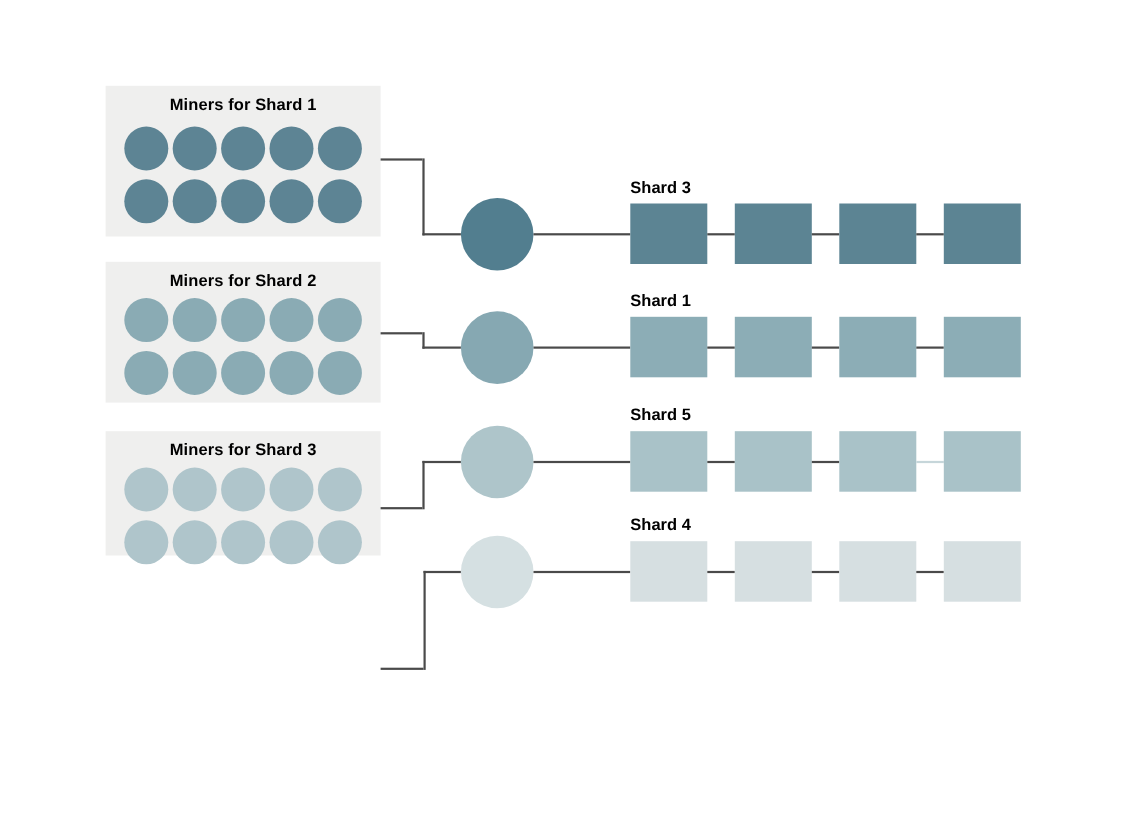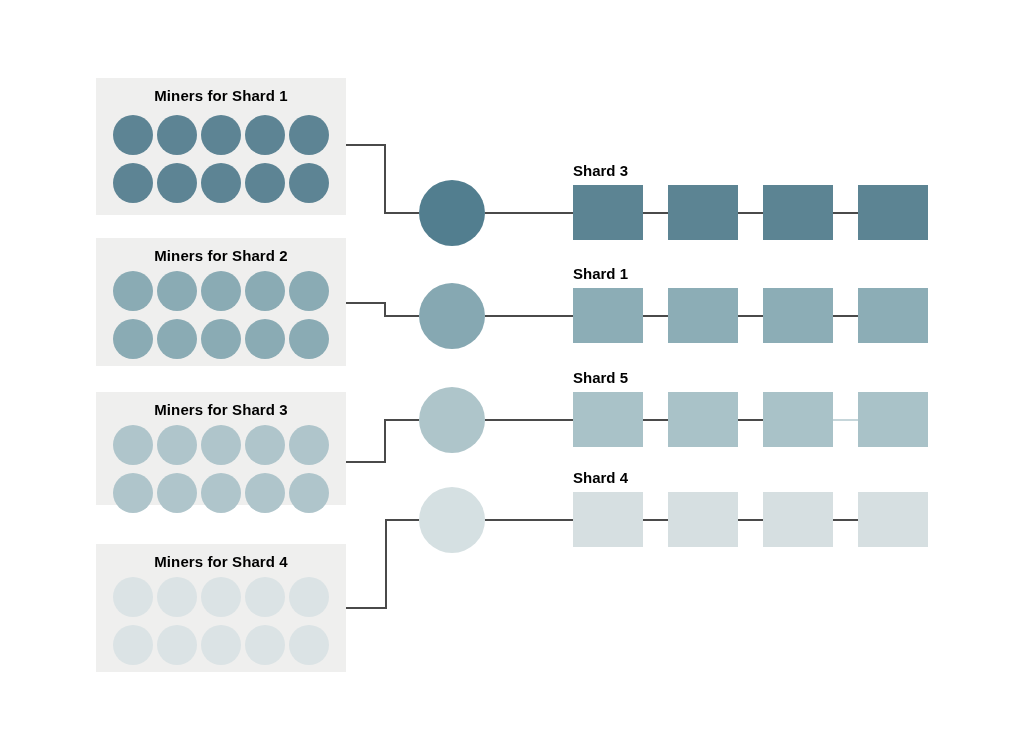--- a/index.html
+++ b/index.html
@@ -211,35 +211,20 @@
   <div class="chain ch3">
       <div class="block" style="background: rgb(169, 194, 200);"></div>
       <div class="block-link" style="background: rgb(74, 74, 74);"></div>
       <div class="block" style="background: rgb(169, 194, 200);"></div>
       <div class="block-link" style="background: rgb(74, 74, 74);"></div>
       <div class="block" style="background: rgb(169, 194, 200);"></div>
       <div class="block-link" style="background: rgb(198, 214, 218);"></div>
       <div class="block" style="background: rgb(169, 194, 200);"></div>
     </div>
 
-  <div class="miners-box m4" style="background: rgb(239, 239, 238);">
-    <div class="miners-title">Miners for Shard 4</div>
-    <div class="miners-grid">
-        <div class="miner-dot" style="background: rgb(219, 227, 229);"></div>
-        <div class="miner-dot" style="background: rgb(219, 227, 229);"></div>
-        <div class="miner-dot" style="background: rgb(219, 227, 229);"></div>
-        <div class="miner-dot" style="background: rgb(219, 227, 229);"></div>
-        <div class="miner-dot" style="background: rgb(219, 227, 229);"></div>
-        <div class="miner-dot" style="background: rgb(219, 227, 229);"></div>
-        <div class="miner-dot" style="background: rgb(219, 227, 229);"></div>
-        <div class="miner-dot" style="background: rgb(219, 227, 229);"></div>
-        <div class="miner-dot" style="background: rgb(219, 227, 229);"></div>
-        <div class="miner-dot" style="background: rgb(219, 227, 229);"></div>
-      </div>
-  </div>
   <div class="conn c4a" style="background: rgb(74, 74, 74);"></div>
   <div class="conn c4b" style="background: rgb(74, 74, 74);"></div>
   <div class="conn c4c" style="background: rgb(74, 74, 74);"></div>
   <div class="hub h4" style="background: rgb(213, 224, 226);"></div>
   <div class="hub-link l4" style="background: rgb(74, 74, 74);"></div>
   <div class="chain-label cl4">Shard 4</div>
   <div class="chain ch4">
       <div class="block" style="background: rgb(214, 223, 225);"></div>
       <div class="block-link" style="background: rgb(74, 74, 74);"></div>
       <div class="block" style="background: rgb(214, 223, 225);"></div>

